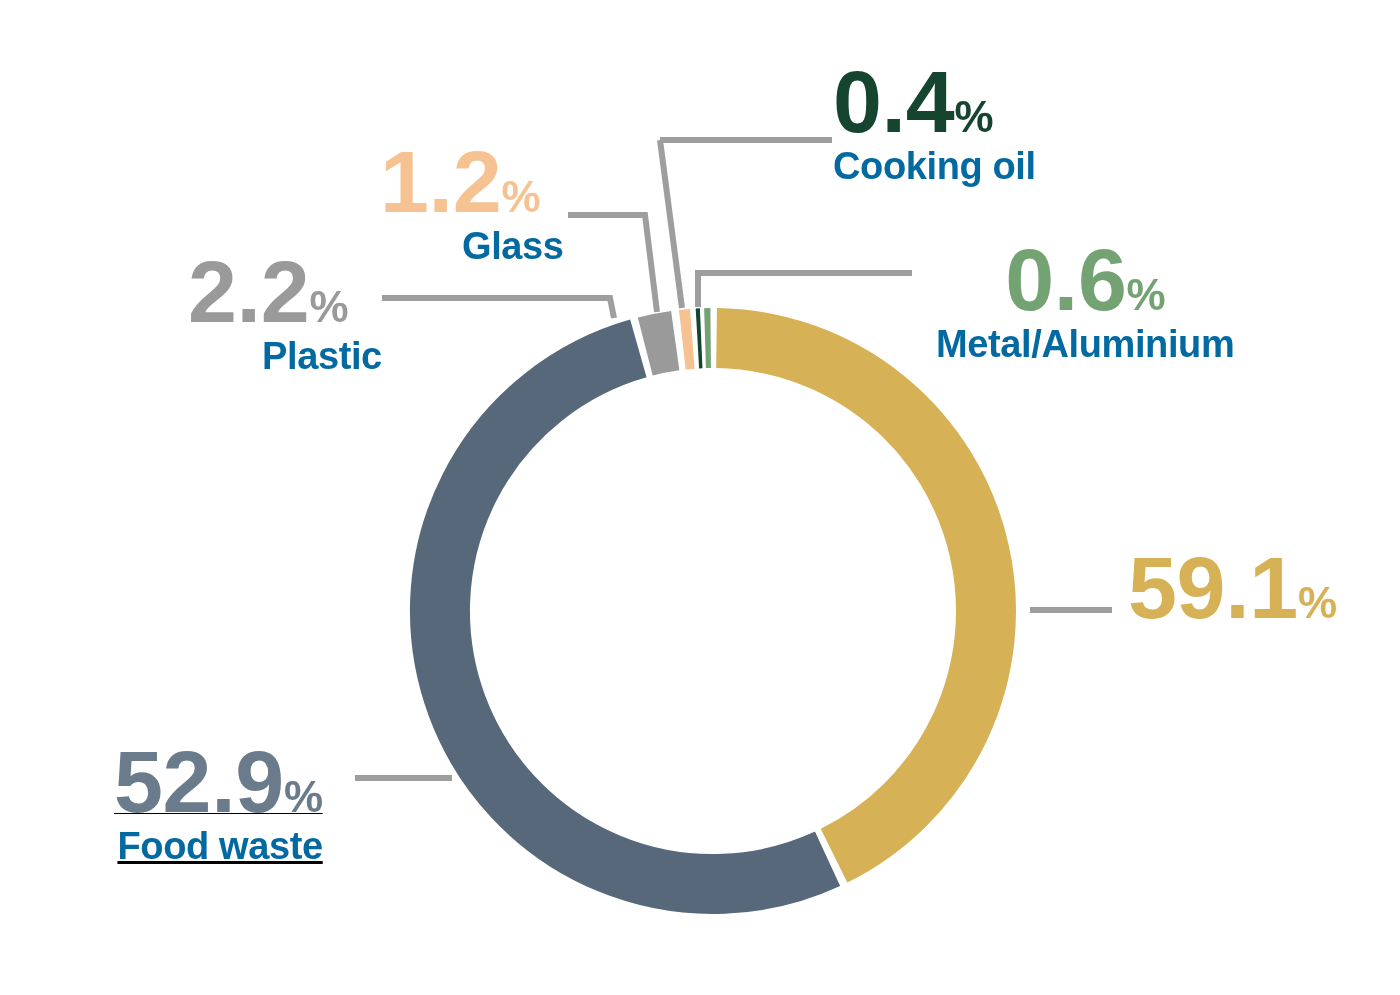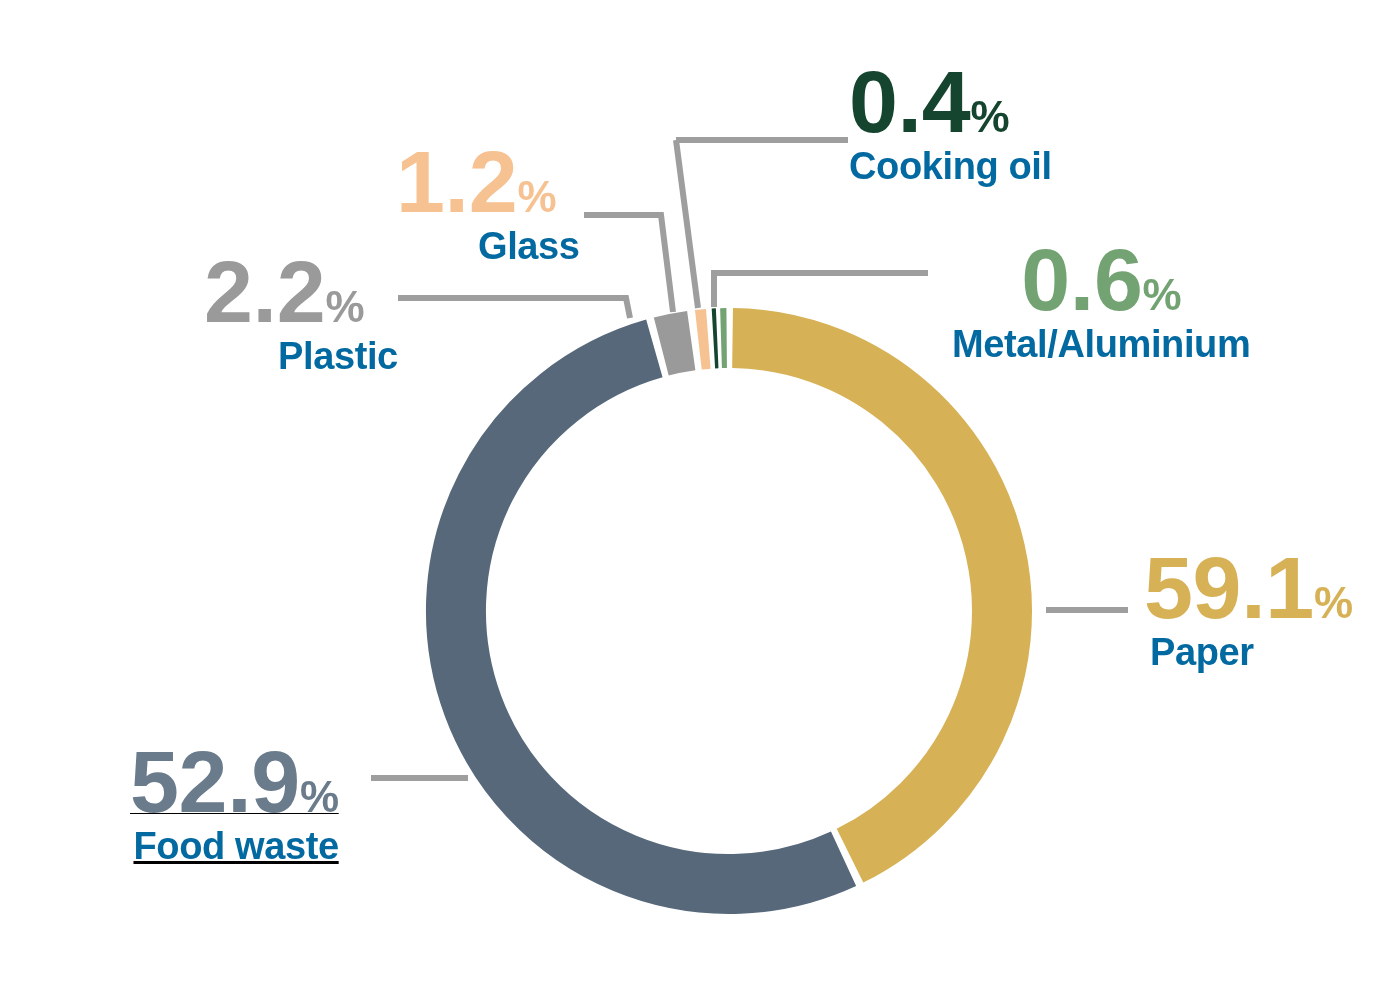--- a/index.html
+++ b/index.html
@@ -11,21 +11,20 @@
     width: 1400px;
     height: 995px;
     font-family: "Liberation Sans", sans-serif;
     overflow: hidden;
   }
   #stage {
     position: relative;
     width: 1288px;
     height: 995px;
     background: #ffffff;
-    margin-left: 16px;
   }
   #donut-svg {
     position: absolute;
     left: 0;
     top: 0;
     width: 1400px;
     height: 995px;
   }
   .callout {
     position: absolute;
@@ -126,21 +125,20 @@
     <span class="pct" style="color:#74a373;">
       <span class="num">0.6</span><span class="sym">%</span>
     </span>
     <span class="cat">Metal/Aluminium</span>
   </div>
 
   <div class="callout" id="callout-paper">
     <span class="pct" style="color:#d7b155;">
       <span class="num">59.1</span><span class="sym">%</span>
     </span>
-    <span class="cat">Paper</span>
   </div>
 
   <div class="callout" id="callout-food-waste">
     <span class="pct" style="color:#6a7b8c;">
       <span class="num">52.9</span><span class="sym">%</span>
     </span>
     <span class="cat">Food waste</span>
   </div>
 
 </div>

